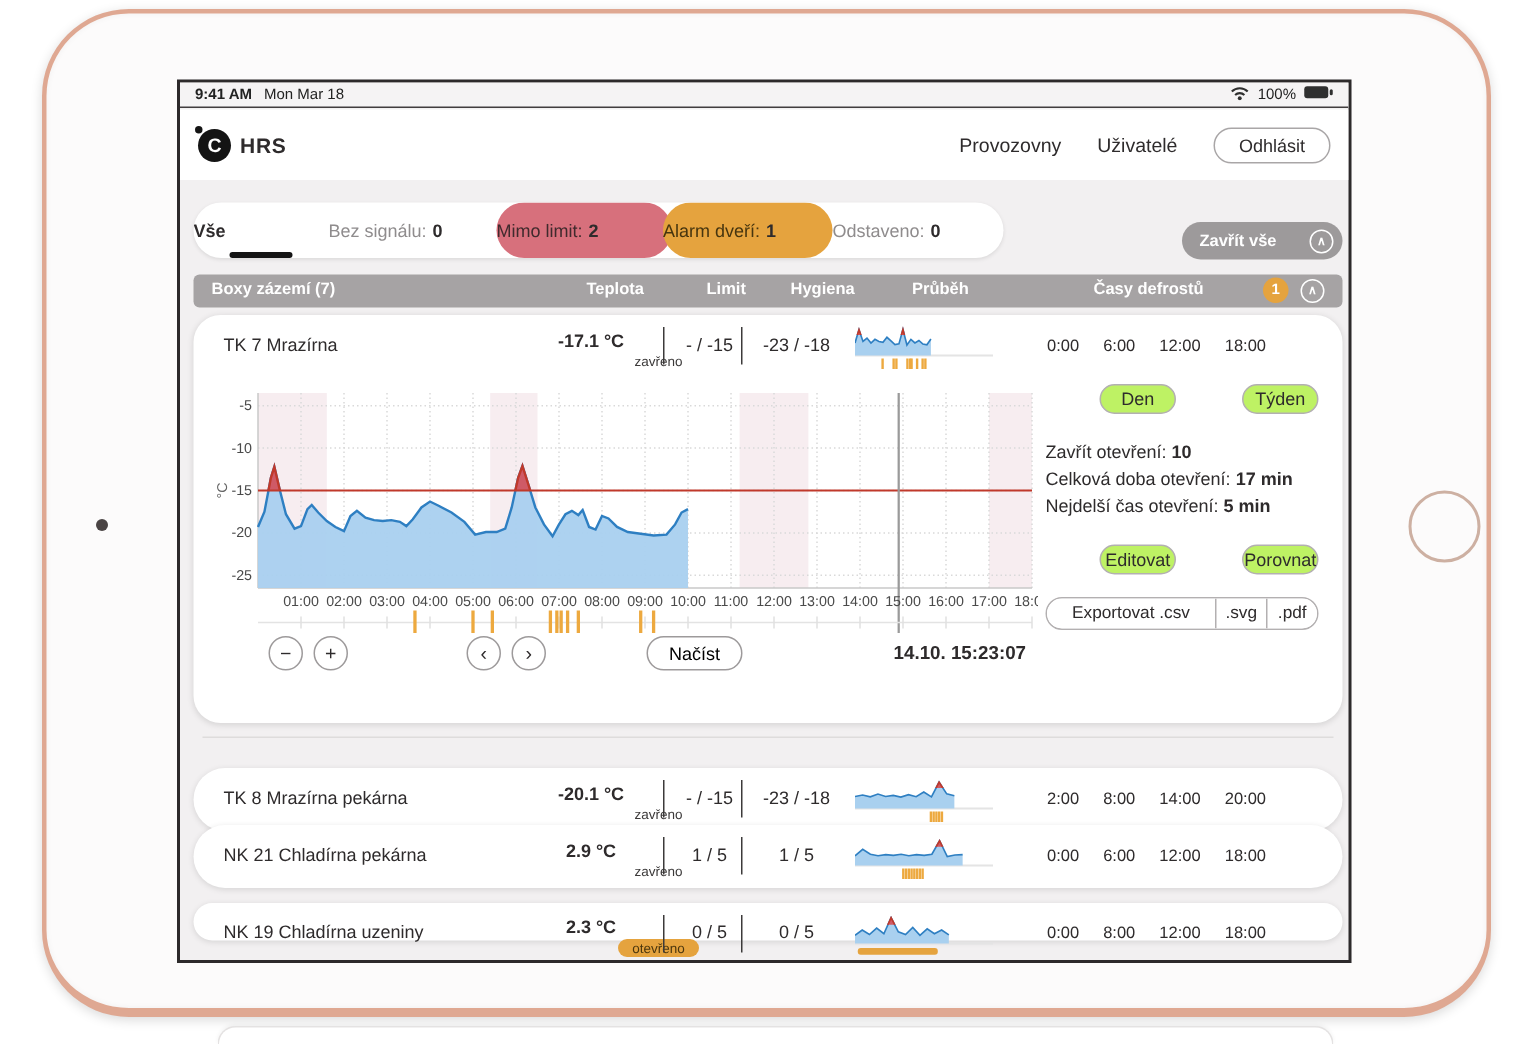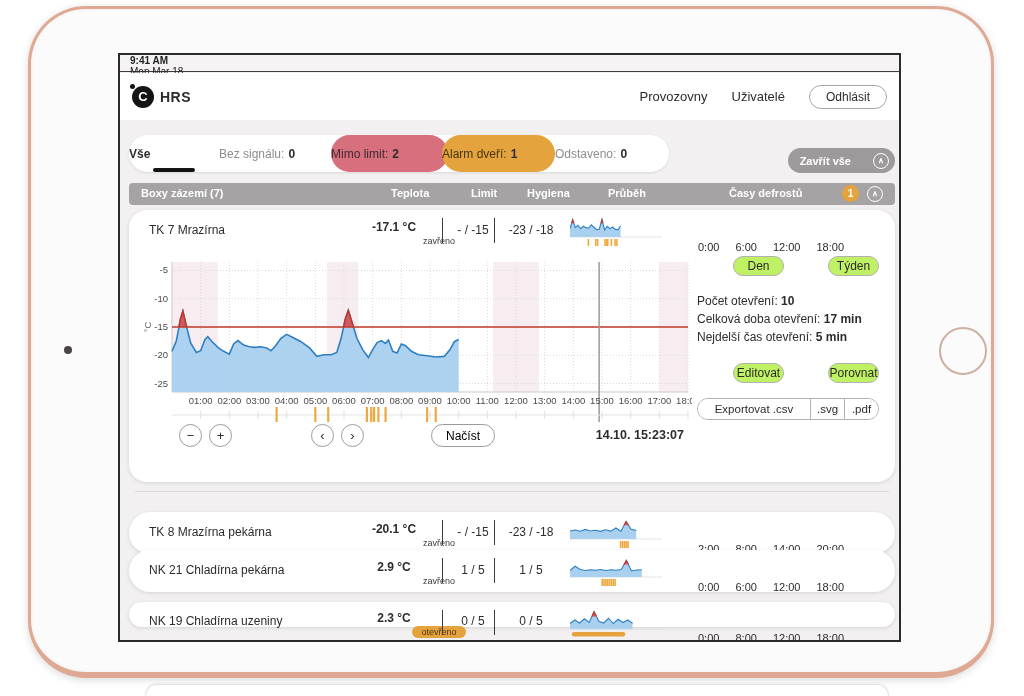--- a/index.html
+++ b/index.html
@@ -13,22 +13,22 @@
             background:#fcfbfb; box-shadow:0 2px 8px rgba(0,0,0,.15), inset 0 0 4px rgba(0,0,0,.05); }
   .camera { position:absolute; left:33px; top:337px; width:8px; height:8px; border-radius:50%; background:#4a4444; }
   .home-btn { position:absolute; left:908px; top:318px; width:48px; height:48px; border-radius:50%;
               border:2px solid #cdb0a2; background:transparent; }
 
   
   .screen { position:absolute; left:87px; top:44px; width:783px; height:589px;
             border:2px solid #2d2a2b; background:#f2f0f1; overflow:hidden; }
 
   .statusbar { position:absolute; left:0; top:0; width:779px; height:17px; background:#f5f3f4;
-               border-bottom:1px solid #413d3e; display:flex; 
-               padding:0 10px; font-size:10px; color:#222;flex-direction:column; }
+               border-bottom:1px solid #413d3e; display:flex; align-items:center;
+               padding:0 10px; font-size:10px; color:#222; }
   .statusbar .sb-right { margin-left:auto; display:flex; align-items:center; gap:5px; }
   .sb-time { font-weight:bold; margin-right:8px; }
 
   .navbar { position:absolute; left:0; top:18px; width:779px; height:47px; background:#fff;
             display:flex; align-items:center; padding:0 12px; }
   .logo { position:relative; width:22px; height:22px; border-radius:50%; background:#141414; color:#fff;
           font-weight:bold; font-size:13px; display:flex; align-items:center; justify-content:center; }
   .logo .logo-dot { position:absolute; left:-2px; top:-2px; width:5px; height:5px; border-radius:50%; background:#141414; }
   .brand { font-weight:bold; font-size:14px; margin-left:6px; letter-spacing:.5px; }
   .nav-menu { display:flex; gap:24px; margin-left:62px; font-size:13px; height:100%; align-items:center; }
@@ -73,21 +73,21 @@
   .exp-card { top:90px; height:272px; }
   .row-name { position:absolute; left:20px; top:13px; font-size:12px; color:#2e2b2c; }
   .row-temp { position:absolute; left:220px; top:10px; width:90px; text-align:center; font-size:12px; font-weight:bold; }
   .row-door { position:absolute; left:265px; top:26px; width:90px; text-align:center; font-size:9px; color:#3c3a3a; }
   .door-badge { display:inline-block; background:#e5a33e; color:#4c370e; border-radius:9px; padding:1px 9px; font-size:9px; }
   .vsep { position:absolute; top:8px; width:1px; height:25px; background:#3c3a3a; }
   .row-limit { position:absolute; left:322px; top:13px; width:44px; text-align:center; font-size:12px; }
   .row-hyg { position:absolute; left:373px; top:13px; width:58px; text-align:center; font-size:12px; }
   .row-spark { position:absolute; left:441px; top:5px; }
   .row-times { position:absolute; left:569px; top:0; width:146px; height:42px; display:flex;
-               align-items:center; justify-content:space-between; font-size:11px;margin-top:16px; }
+               align-items:center; justify-content:space-between; font-size:11px; }
   .row-card { height:42px; border-radius:21px; cursor:pointer; }
 
   .divider { position:absolute; left:15px; right:10px; top:371px; height:1px; background:#dedcdc; }
   .rc-1 { top:392px; } .rc-2 { top:430px; } .rc-3 { top:482px; height:25px; }
 
   
   .ctrl-row { position:absolute; left:0; top:214px; width:560px; height:26px; }
   .circle-btn { position:absolute; width:23px; height:23px; border-radius:50%; border:1px solid #9d9a9b;
                 background:#fff; font-size:13px; color:#2e2b2c; display:flex; align-items:center;
                 justify-content:center; cursor:pointer; padding:0; }
@@ -341,21 +341,21 @@
             <button class="load-btn">Načíst</button>
             <span class="stamp">14.10. 15:23:07</span>
           </div>
 
           <div class="panel">
             <div class="panel-row">
               <button class="p-btn">Den</button>
               <button class="p-btn">Týden</button>
             </div>
             <div class="stats">
-              <div><span>Počet otevření:</span> <b>10</b></div>
+              <div><span>Zavřít otevření:</span> <b>10</b></div>
               <div><span>Celková doba otevření:</span> <b>17 min</b></div>
               <div><span>Nejdelší čas otevření:</span> <b>5 min</b></div>
             </div>
             <div class="panel-row panel-row2">
               <button class="p-btn">Editovat</button>
               <button class="p-btn">Porovnat</button>
             </div>
             <div class="export">
               <button class="e-csv">Exportovat .csv</button>
               <button class="e-svg">.svg</button>

